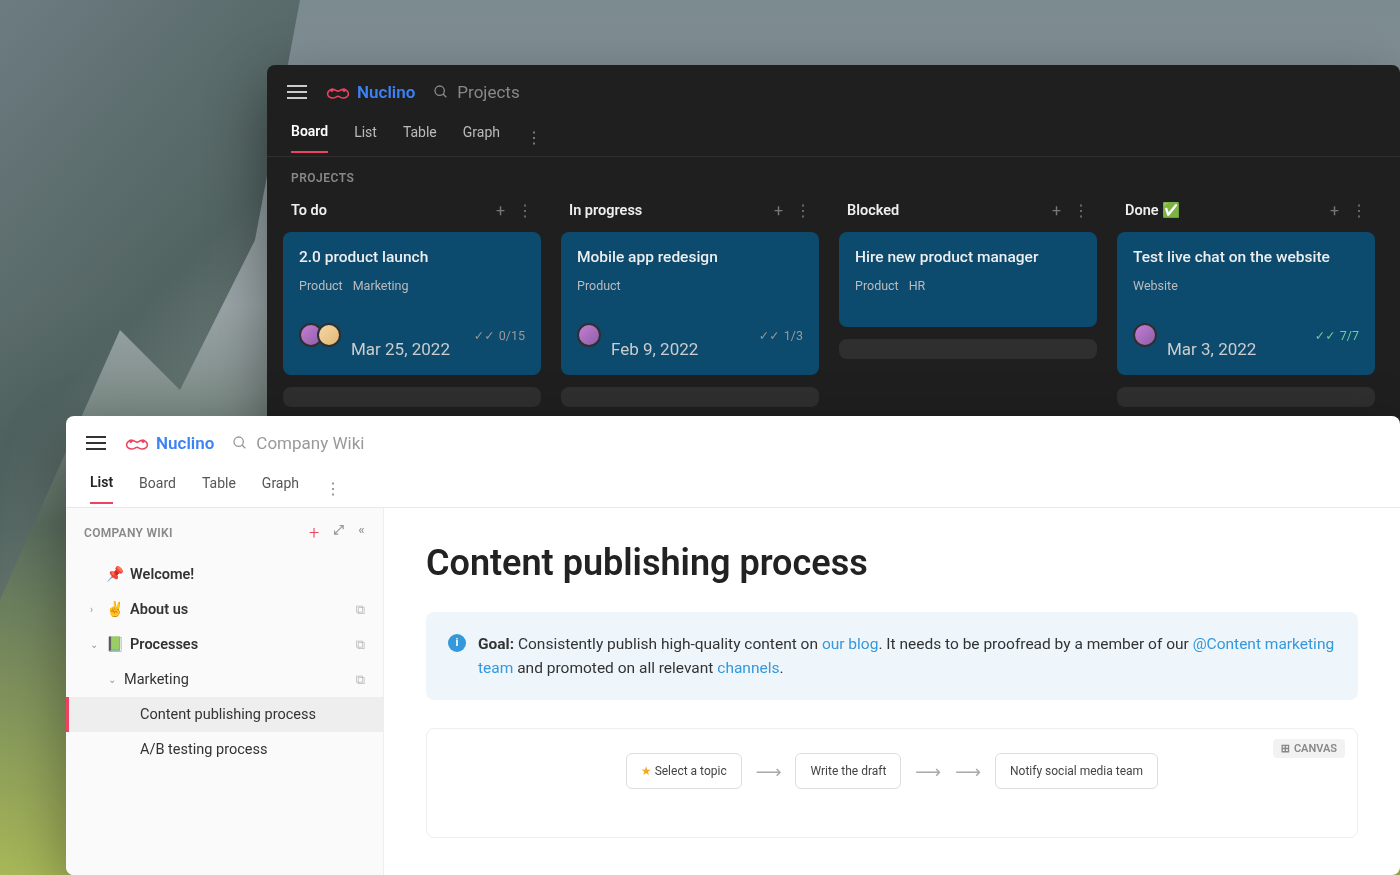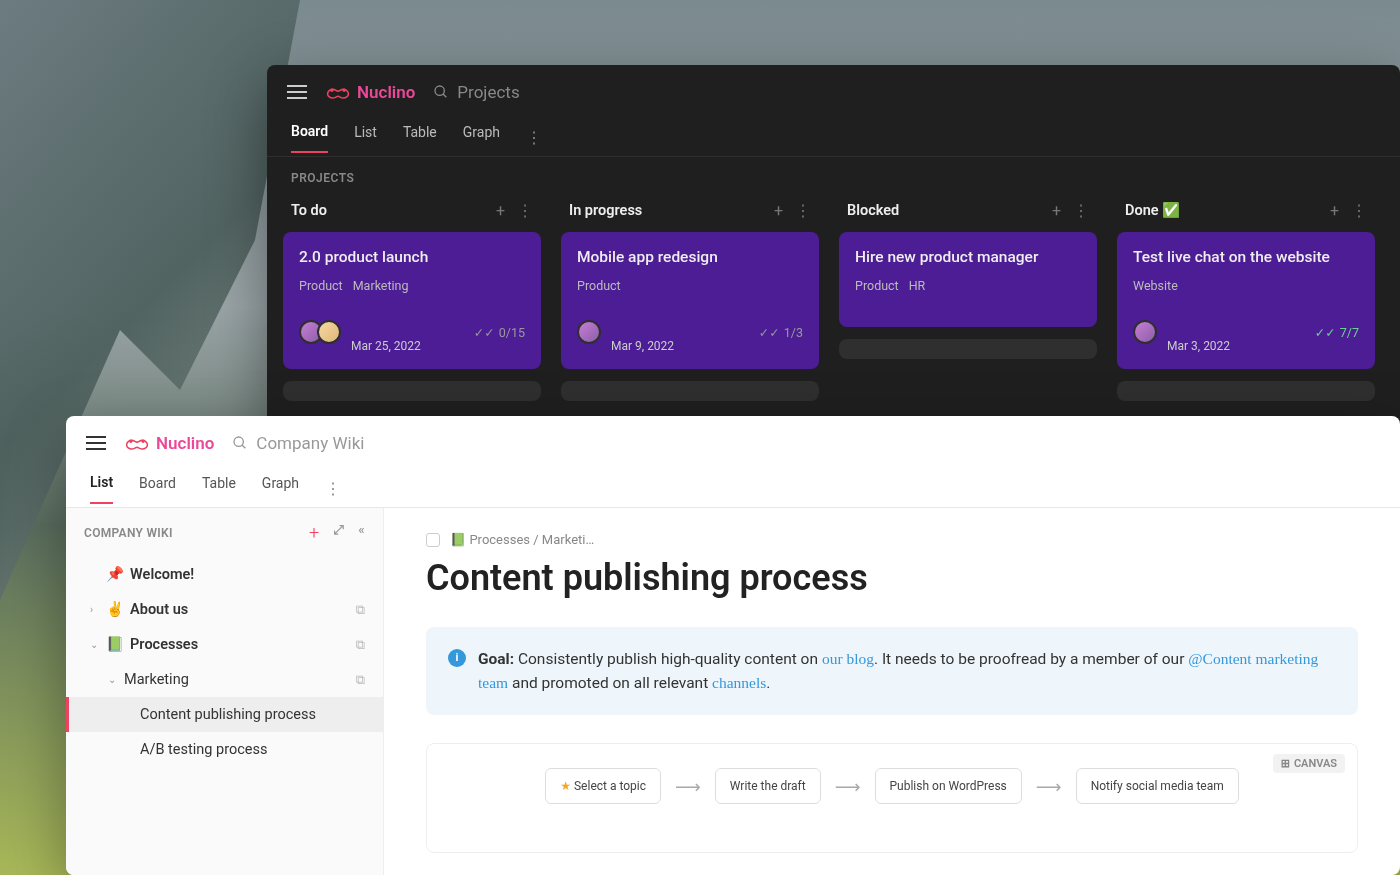--- a/index.html
+++ b/index.html
@@ -5,46 +5,46 @@
 * { margin:0; padding:0; box-sizing:border-box; font-family:-apple-system,BlinkMacSystemFont,"Segoe UI",Roboto,sans-serif; }
 body { width:1400px; height:875px; overflow:hidden; position:relative; background:linear-gradient(180deg,#7a8a8f 0%,#9ba5a8 35%,#5a6e5f 60%,#a8b858 100%); }
 .bg-mountain { position:absolute; left:0; top:0; width:300px; height:600px; background:linear-gradient(135deg,#6b7a7f 0%,#4a5d5a 50%,#8a9590 100%); clip-path:polygon(0 0,100% 0,85% 40%,60% 65%,40% 55%,0 100%); opacity:.9; }
 
 
 .win-dark { position:absolute; left:267px; top:65px; width:1133px; height:370px; background:#1f1f1f; border-radius:8px; overflow:hidden; box-shadow:0 20px 60px rgba(0,0,0,.4); }
 .win-dark .titlebar { height:54px; display:flex; align-items:center; padding:0 20px; gap:18px; }
 .win-dark .menu-icon,.win-light .menu-icon { width:20px; display:flex; flex-direction:column; gap:4px; cursor:pointer; }
 .win-dark .menu-icon span { height:2px; background:#ccc; }
 .win-light .menu-icon span { height:2px; background:#333; }
-.logo { display:flex; align-items:center; gap:6px; color:#ec4899; font-weight:600; font-size:17px; }
+.logo { display:flex; align-items:center; gap:6px; color:#3b82f6; font-weight:600; font-size:17px; }
 .logo svg { width:26px; height:18px; }
 .search-wrap { display:flex; align-items:center; gap:8px; color:#888; font-size:17px; }
 .search-wrap svg { width:16px; height:16px; }
 .win-dark .tabs { display:flex; gap:26px; padding:0 24px; height:38px; align-items:center; border-bottom:1px solid #2f2f2f; }
 .win-dark .tab { color:#bbb; font-size:14px; padding-bottom:12px; cursor:pointer; }
 .win-dark .tab.active { color:#fff; font-weight:600; border-bottom:2px solid #ed4261; }
 .dots-v { color:#888; cursor:pointer; }
 .board-label { padding:14px 24px 8px; color:#888; font-size:12px; font-weight:600; letter-spacing:.5px; }
 .columns { display:flex; gap:20px; padding:0 16px; }
 .column { width:258px; flex-shrink:0; }
 .col-head { display:flex; align-items:center; justify-content:space-between; padding:8px 8px 12px; }
 .col-title { color:#eee; font-size:14.5px; font-weight:600; }
 .col-acts { display:flex; gap:12px; color:#777; }
 .col-acts span { cursor:pointer; }
-.card { background:#4c1d95; border-radius:8px; padding:16px; margin-bottom:12px; }
+.card { background:#0c4a6e; border-radius:8px; padding:16px; margin-bottom:12px; }
 .card-title { color:#eee; font-size:15.5px; font-weight:500; margin-bottom:12px; }
 .card-tags { display:flex; gap:10px; margin-bottom:18px; }
 .card-tags span { color:#bbb; font-size:12.5px; }
 .card-foot { display:flex; align-items:center; justify-content:space-between; }
 .card-meta { display:flex; align-items:center; gap:10px; }
 .avatars { display:flex; }
 .avatar { width:24px; height:24px; border-radius:50%; border:2px solid #2f2f2f; margin-left:-6px; }
 .avatar:first-child { margin-left:0; }
 .av-1{background:linear-gradient(135deg,#c77dd4,#8b5fa8);} .av-2{background:linear-gradient(135deg,#f5d7a3,#e0b878);}
-.card-date { color:#ccc; font-size:12px;margin-top:28px; }
+.card-date { color:#ccc; font-size:17px;margin-top:28px; }
 .card-count { color:#999; font-size:12.5px; display:flex; align-items:center; gap:4px; }
 .card-count.done { color:#6fcf97; }
 .card-empty { background:#2f2f2f; border-radius:8px; height:20px; }
 
 
 .win-light { position:absolute; left:66px; top:416px; width:1334px; height:459px; background:#fff; border-radius:8px; overflow:hidden; box-shadow:0 20px 60px rgba(0,0,0,.35); }
 .win-light .titlebar { height:54px; display:flex; align-items:center; padding:0 20px; gap:18px; }
 .win-light .search-wrap { color:#999; }
 .win-light .tabs { display:flex; gap:26px; padding:0 24px; height:38px; align-items:center; border-bottom:1px solid #e8e8e8; }
 .win-light .tab { color:#555; font-size:14px; padding-bottom:12px; cursor:pointer; }
@@ -66,21 +66,21 @@
 .tree-item.bold .lbl { font-weight:600; }
 .tree-item.selected { background:#eee; }
 .tree-item.selected::before { content:""; position:absolute; left:0; top:0; bottom:0; width:3px; background:#ed4261; }
 .main { flex:1; padding:24px 42px; overflow-y:auto; }
 .breadcrumb-row { display:flex; align-items:center; gap:10px; color:#888; font-size:13px; margin-bottom:10px; }
 .bc-check { width:14px; height:14px; border:1.5px solid #ccc; border-radius:3px; }
 .page-title { font-size:36px; font-weight:600; color:#222; margin:10px 0 28px; }
 .callout { background:#eef6fb; border-radius:8px; padding:20px 22px; display:flex; gap:12px; font-size:15.5px; color:#333; line-height:1.55; }
 .callout-icon { width:18px; height:18px; background:#3498db; border-radius:50%; color:#fff; font-size:11px; font-weight:700; display:flex; align-items:center; justify-content:center; flex-shrink:0; margin-top:2px; }
 .callout b { font-weight:700; }
-.callout a { color:#3498db; text-decoration:none;font-family:Liberation Serif, serif; }
+.callout a { color:#3498db; text-decoration:none; }
 .canvas { margin-top:28px; border:1px solid #eee; border-radius:8px; padding:24px 18px 30px; position:relative; min-height:110px; }
 .canvas-tag { position:absolute; right:12px; top:10px; background:#f2f2f2; color:#888; font-size:11px; font-weight:600; padding:3px 8px; border-radius:4px; display:flex; align-items:center; gap:4px; }
 .flow { display:flex; align-items:center; gap:14px; justify-content:center; }
 .flow-box { border:1px solid #ddd; border-radius:6px; padding:10px 14px; font-size:12px; color:#444; text-align:center; background:#fff; min-width:90px; }
 .flow-arrow { color:#aaa; font-size:18px; }
 .flow-box .star { color:#f5a623; margin-right:3px; }
 </style>
 </head>
 <body>
 
@@ -156,21 +156,21 @@
         <div class="card">
           <div class="card-title">Mobile app redesign</div>
       <div class="card-tags">
             <span>Product</span>
           </div>
       <div class="card-foot">
             <div class="card-meta">
               <div class="avatars">
                 <div class="avatar av-1"></div>
               </div>
-              <span class="card-date">Mar 9, 2022</span>
+              <span class="card-date">Feb 9, 2022</span>
             </div>
             <div class="card-count "><span>✓✓</span> 1/3</div>
           </div>
         </div>
         <div class="card-empty"></div>
       </div>
       <div class="column">
         <div class="col-head">
           <span class="col-title">Blocked</span>
           <div class="col-acts">
@@ -282,38 +282,33 @@
             <span class="chev"></span>
             <span class="lbl">Content publishing process</span>
           </div>
           <div class="tree-item lvl3">
             <span class="chev"></span>
             <span class="lbl">A/B testing process</span>
           </div>
         </div>
     </div>
     <div class="main">
-      <div class="breadcrumb-row">
-        <div class="bc-check"></div>
-        <span>📗 Processes / Marketi…</span>
-      </div>
       <h1 class="page-title">Content publishing process</h1>
       <div class="callout">
         <div class="callout-icon">i</div>
         <div>
           <b>Goal:</b><span> Consistently publish high-quality content on </span><a>our blog</a><span>. It needs to be proofread by a member of our </span><a>@Content marketing team</a><span> and promoted on all relevant </span><a>channels</a><span>.</span>
         </div>
       </div>
       <div class="canvas">
         <div class="canvas-tag">⊞ <span>CANVAS</span></div>
         <div class="flow" id="flow">
             <div class="flow-box"><span class="star">★</span>Select a topic</div>
             <div class="flow-arrow">⟶</div>
             <div class="flow-box">Write the draft</div>
             <div class="flow-arrow">⟶</div>
-            <div class="flow-box">Publish on WordPress</div>
             <div class="flow-arrow">⟶</div>
             <div class="flow-box">Notify social media team</div>
           </div>
       </div>
     </div>
   </div>
 </div>
 
 </body></html>

